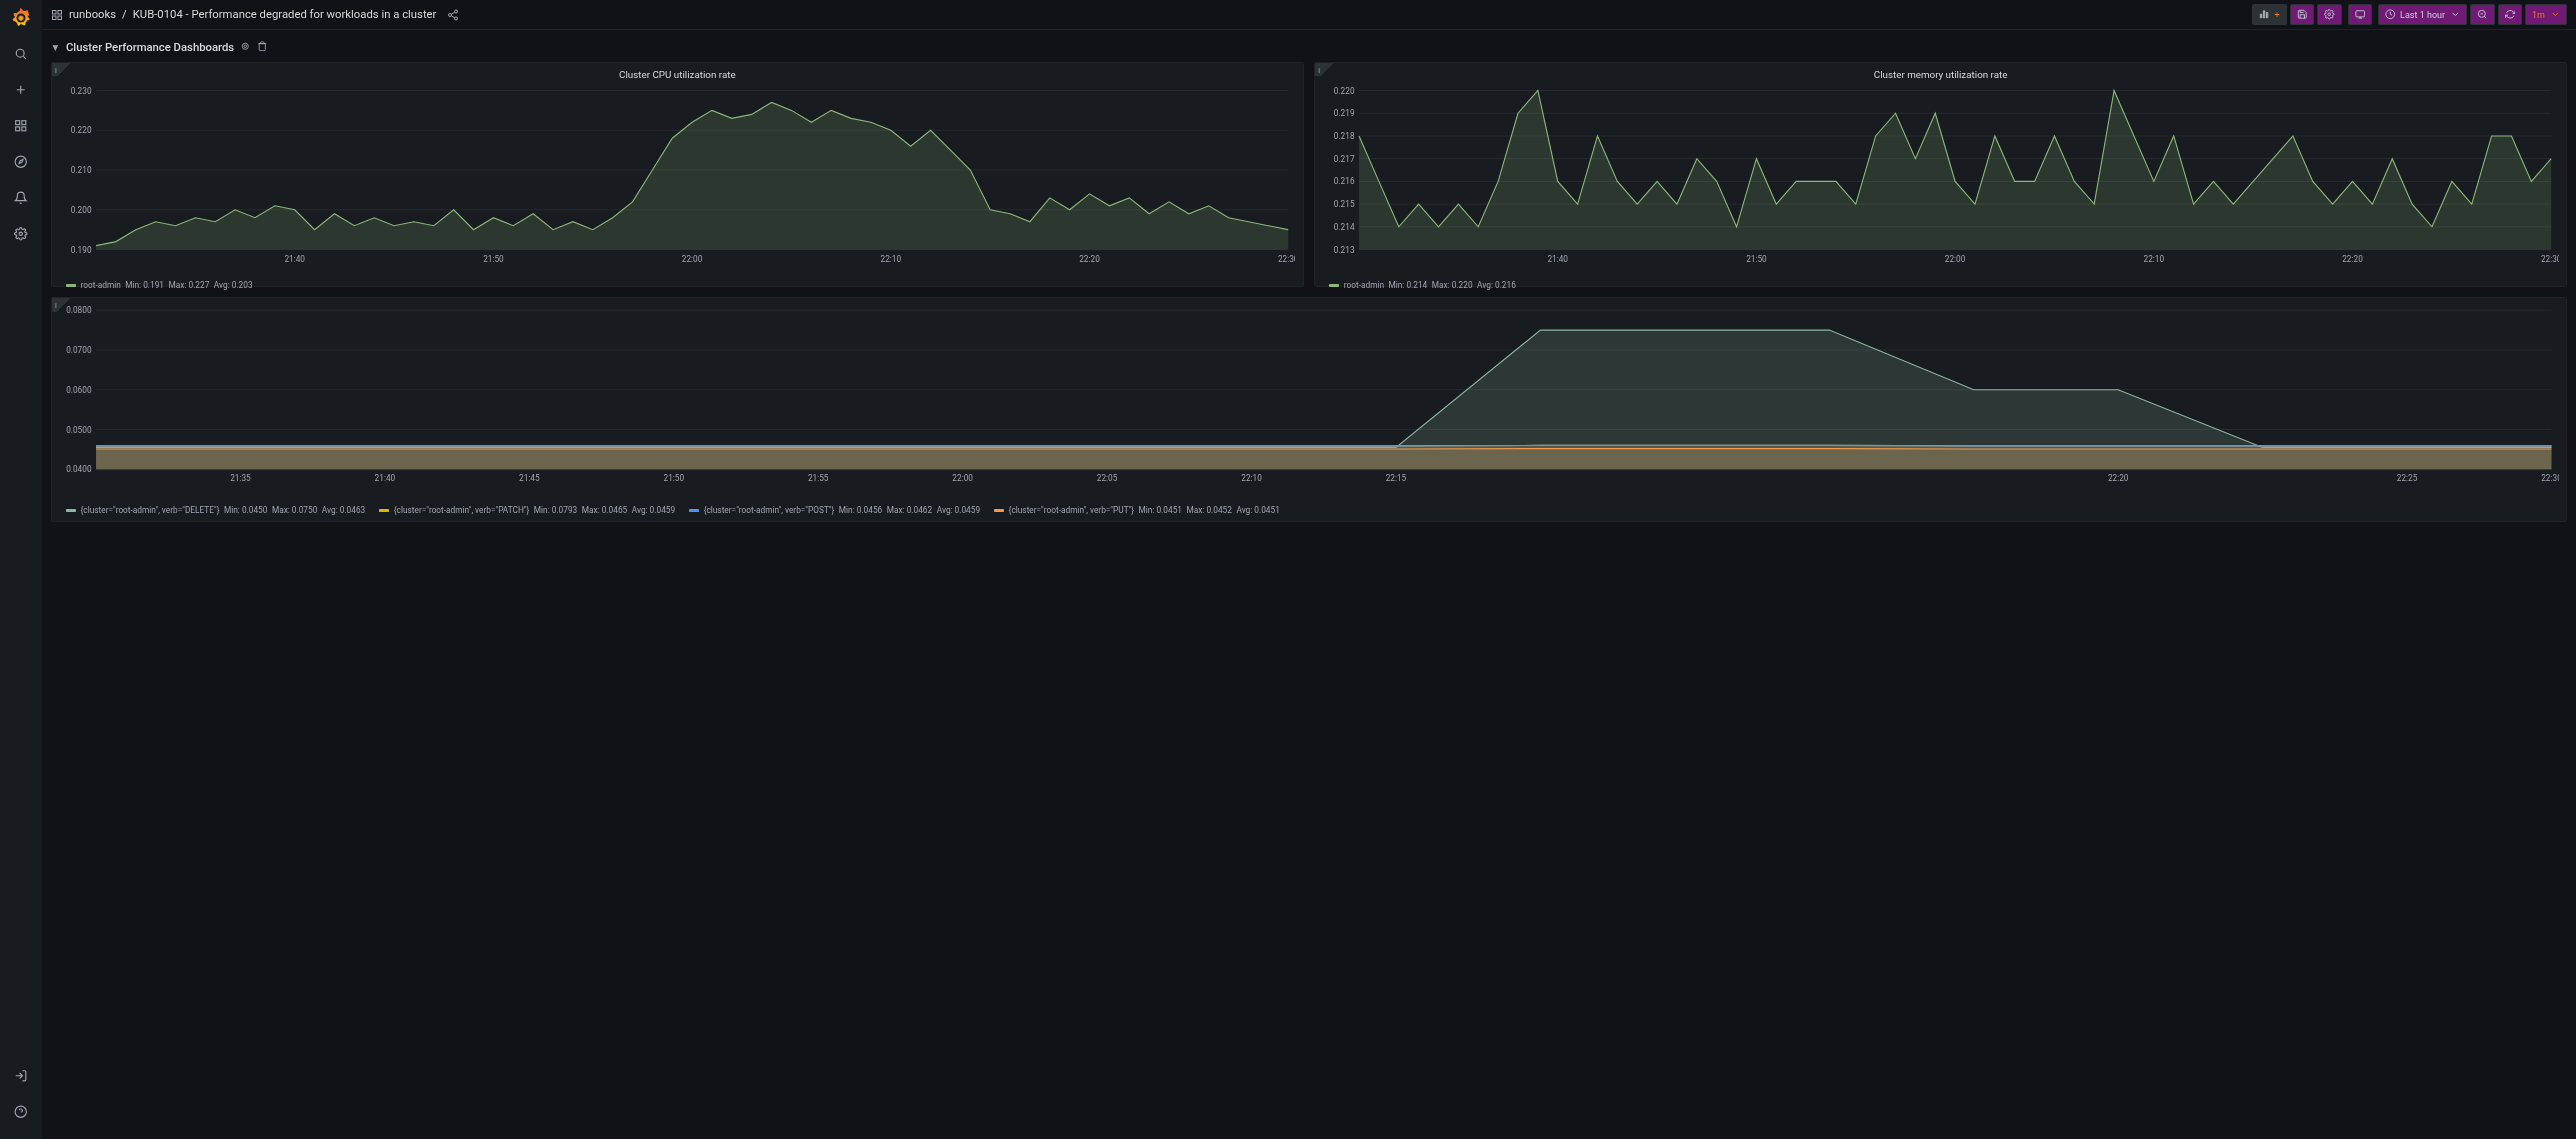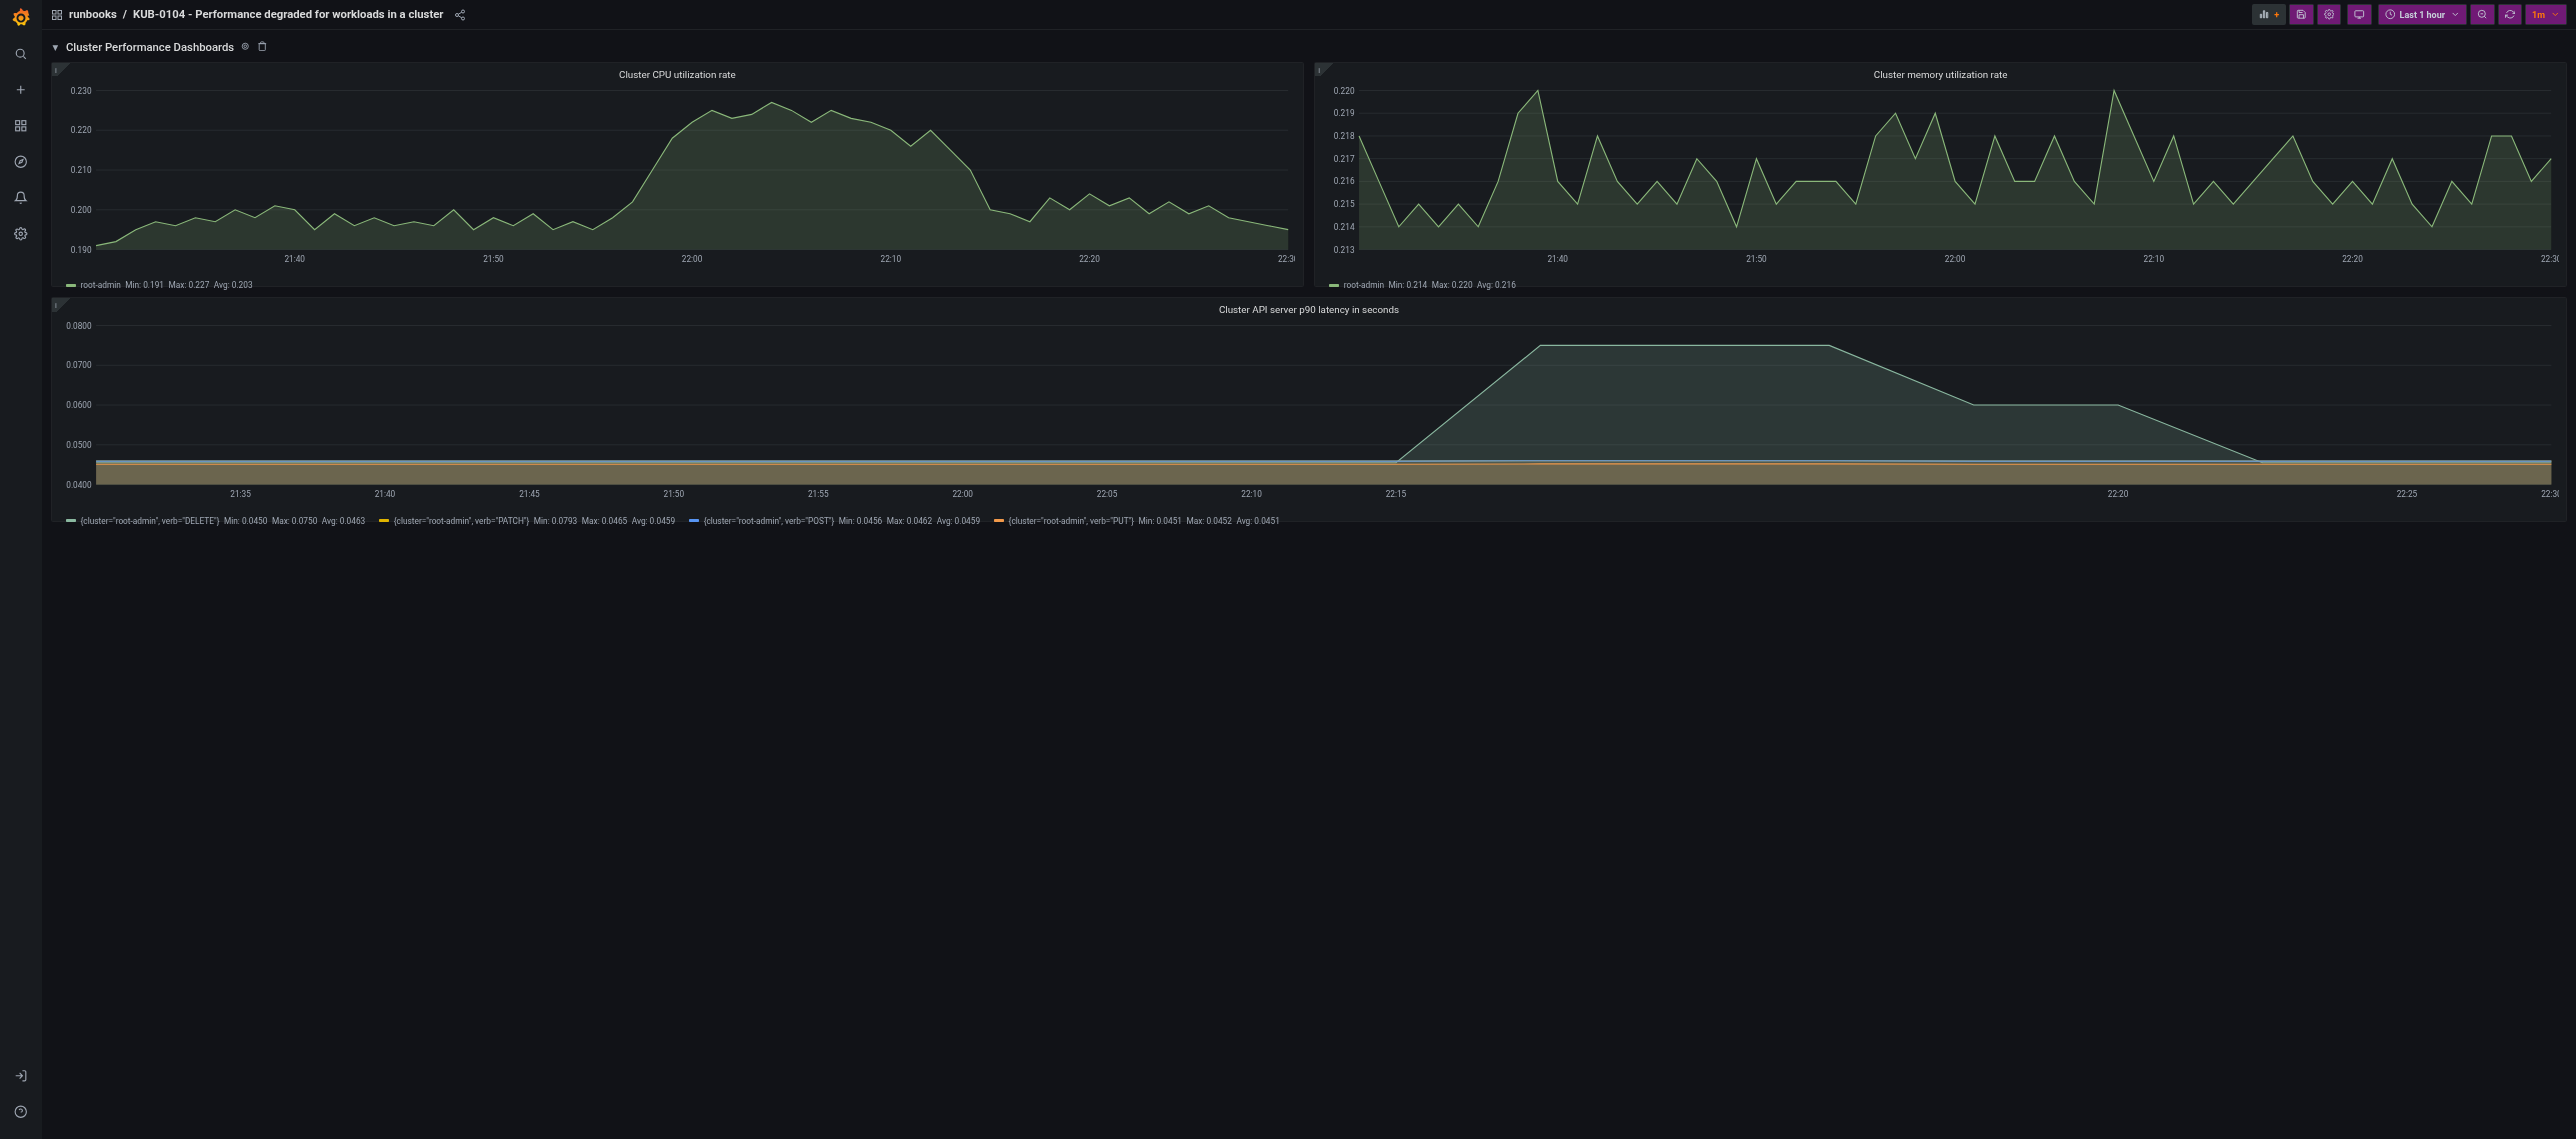--- a/index.html
+++ b/index.html
@@ -25,21 +25,20 @@
 .sidebar .icon-btn {
   width:24px; height:24px; display:flex; align-items:center; justify-content:center;
   color:#9fa7b3; cursor:pointer; border-radius:1.5px;
 }
 .sidebar .icon-btn svg { width:13.5px; height:13.5px; }
 
 .main { flex:1; display:flex; flex-direction:column; overflow:hidden; }
 .topbar {
   height:30px; display:flex; align-items:center; padding:0 9px; gap:6px;
   border-bottom:0.8px solid #202226;
-  font-weight:bold;
 }
 .topbar .bc { display:flex; align-items:center; gap:6px; font-size:11.3px; color:#d8d9da; }
 .topbar .bc svg { width:12px; height:12px; color:#9fa7b3; }
 .topbar .spacer { flex:1; }
 .topbar .tool-group { display:flex; gap:3px; }
 .tb-btn {
   height:21px; padding:0 6px; background:#701a75; border:0.8px solid #2c3235;
   color:#c7d0d9; display:flex; align-items:center; gap:4.5px; cursor:pointer;
   border-radius:1.5px; font-size:9px;
 }
@@ -315,21 +314,20 @@
               <span>Avg: 0.216</span>
             </div>
           </div>
         </div>
       </div>
 
       <div class="panel-row">
         <div class="panel" style="height:225px">
           <div class="tab-hint"></div>
             <div class="info-dot">i</div>
-          <div class="panel-title">Cluster API server p90 latency in seconds</div>
           <div class="panel-body">
               <svg class="chart" viewBox="0 0 3330 238" style="font-size:12px">
                 <line class="grid" x1="48" x2="3320" y1="218" y2="218" stroke="#2c3235"></line>
                 <text x="42" y="222" text-anchor="end" fill="#9fa7b3" font-size="11">0.0400</text>
                 <line class="grid" x1="48" x2="3320" y1="165" y2="165" stroke="#2c3235"></line>
                 <text x="42" y="169" text-anchor="end" fill="#9fa7b3" font-size="11">0.0500</text>
                 <line class="grid" x1="48" x2="3320" y1="112.00000000000003" y2="112.00000000000003" stroke="#2c3235"></line>
                 <text x="42" y="116.00000000000003" text-anchor="end" fill="#9fa7b3" font-size="11">0.0600</text>
                 <line class="grid" x1="48" x2="3320" y1="58.99999999999998" y2="58.99999999999998" stroke="#2c3235"></line>
                 <text x="42" y="62.99999999999998" text-anchor="end" fill="#9fa7b3" font-size="11">0.0700</text>

